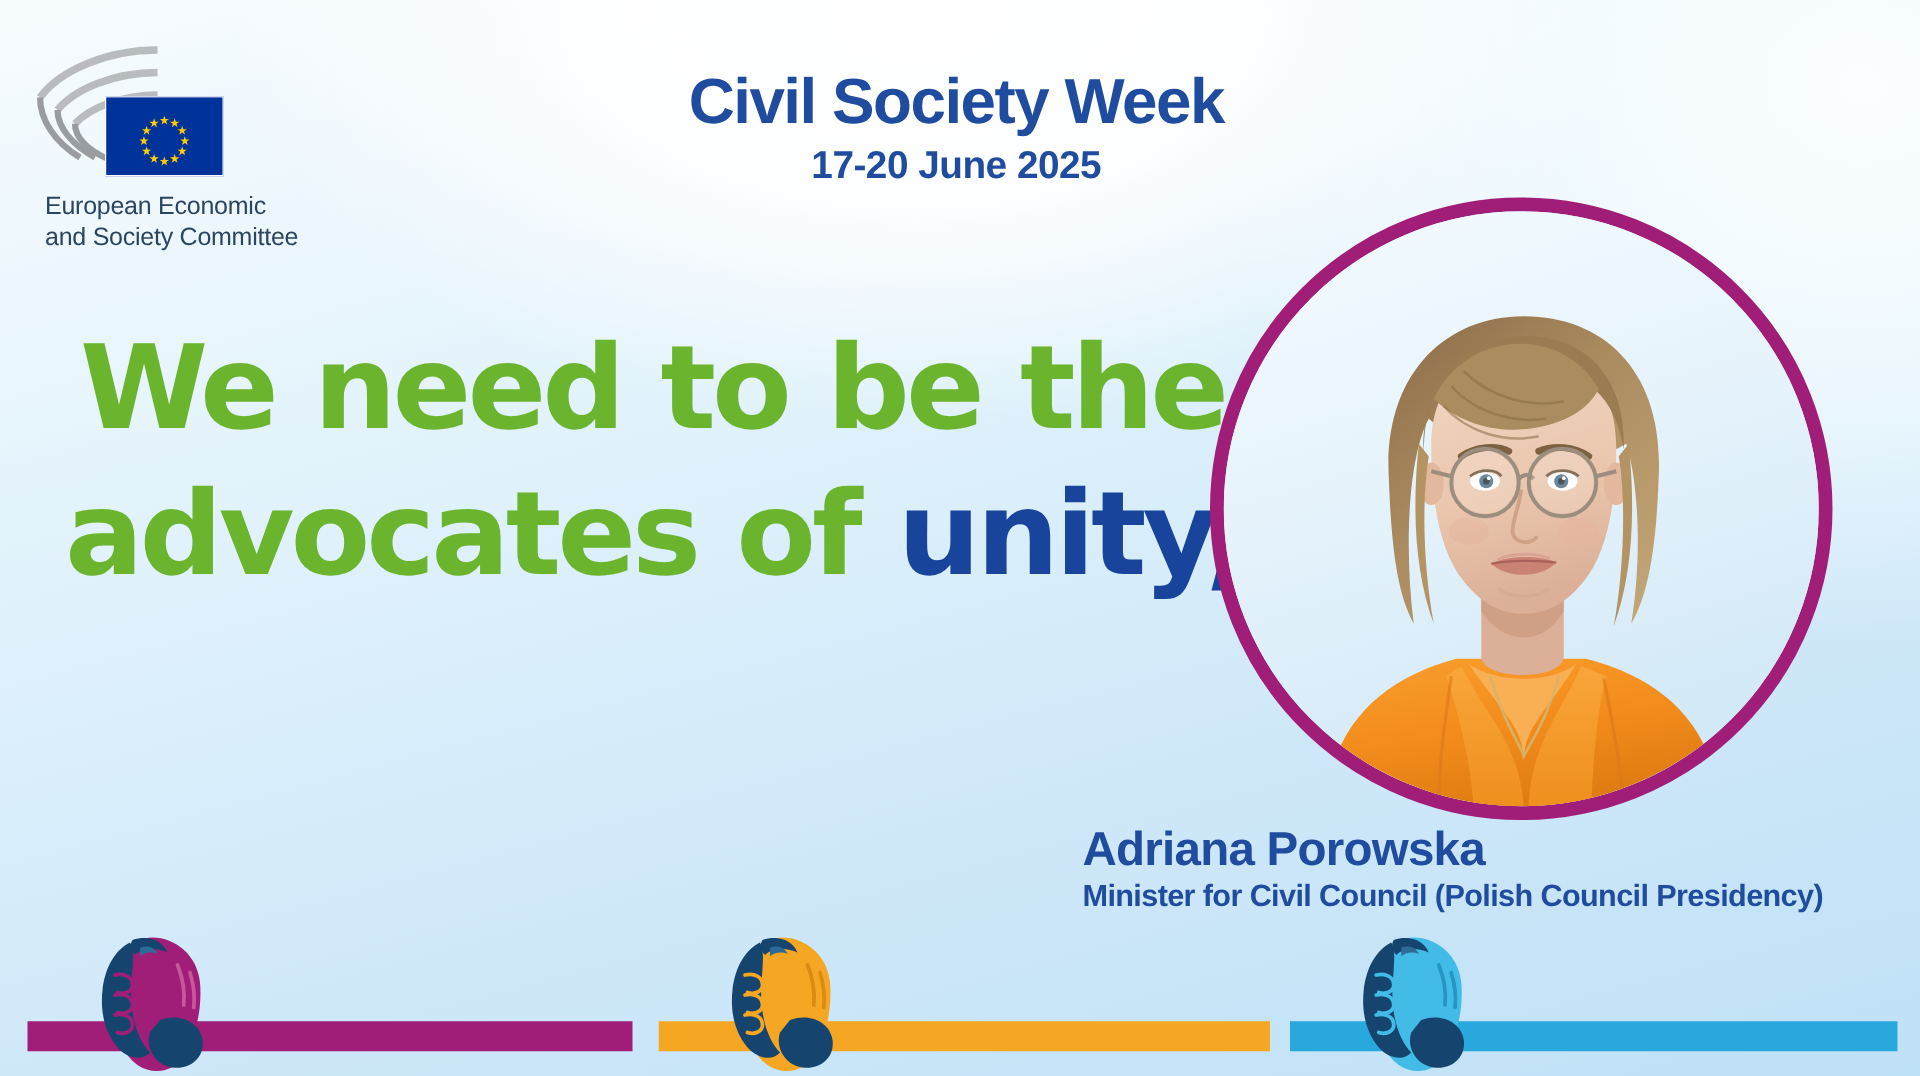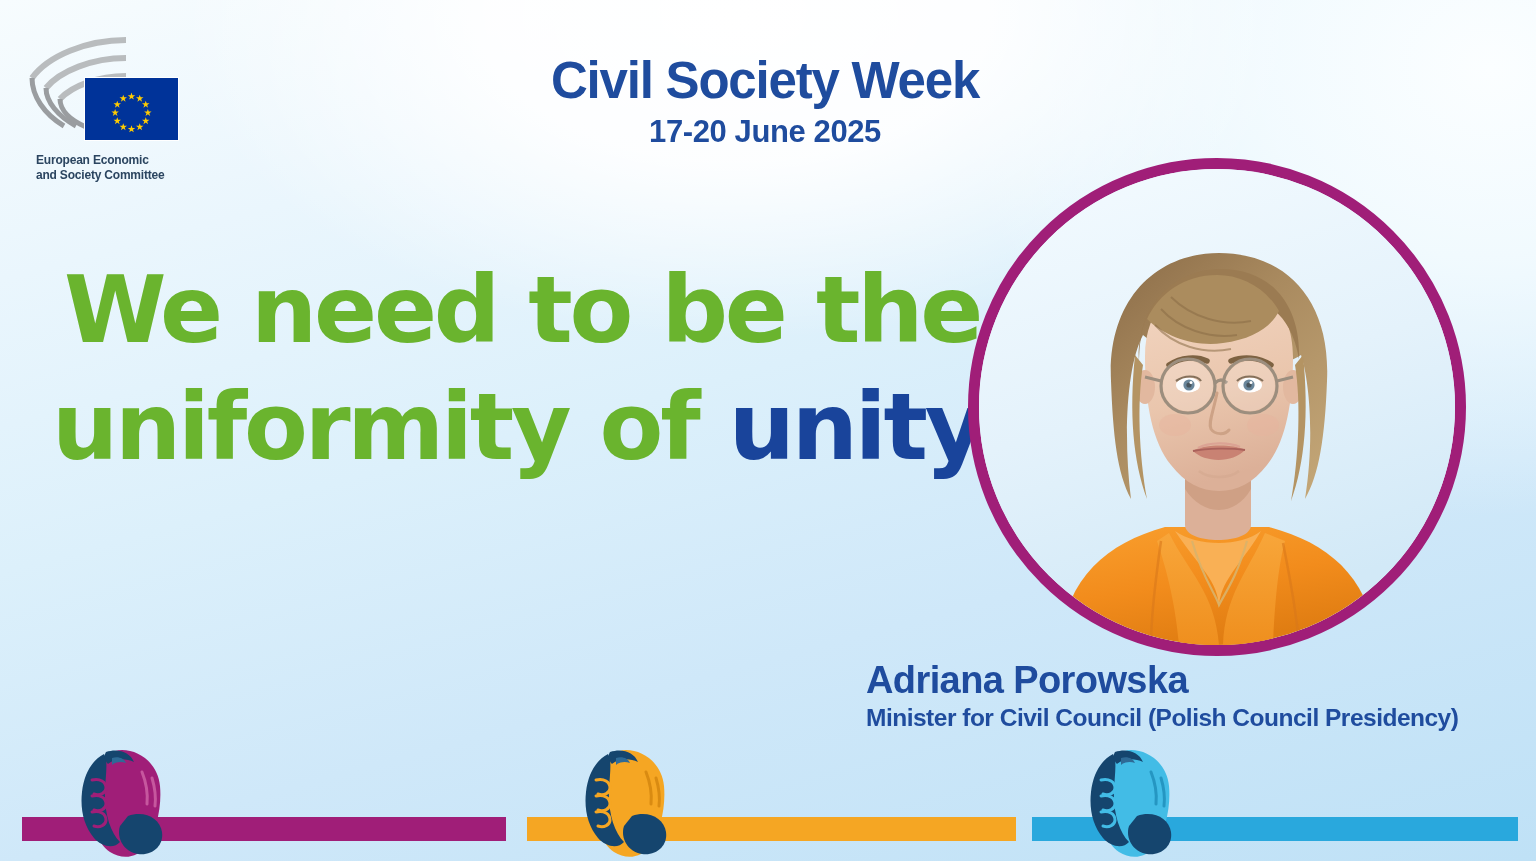--- a/index.html
+++ b/index.html
@@ -24,21 +24,21 @@
   #logo { position:absolute; left:14px; top:26px; width:230px; height:180px; }
   #logo .arcs { position:absolute; left:0; top:0; width:130px; height:108px; }
   #logo .flag {
     position:absolute; left:70px; top:51px; width:95px; height:64px;
     background:#003399; border:1px solid #ffffff;
   }
   #logo .flag svg { display:block; width:100%; height:100%; }
   #logo .logo-text {
     position:absolute; left:22px; top:127px; width:208px;
     font-family:"Liberation Sans", sans-serif;
-    font-size:12px; font-weight:bold; line-height:1.25;
+    font-size:20px; font-weight:normal; line-height:1.25;
     color:#2b4560; letter-spacing:-0.2px;
   }
 
   
   #header { position:absolute; left:260px; top:55px; width:1010px; text-align:center; }
   #event-title {
     font-family:"Liberation Sans", sans-serif;
     font-size:51px; font-weight:bold; color:#1f4c9e;
     letter-spacing:-1.2px; line-height:1.0;
   }
@@ -153,21 +153,21 @@
     </div>
   </div>
 
   <div id="header">
     <div id="event-title">Civil Society Week</div>
     <div id="event-dates">17-20 June 2025</div>
   </div>
 
   <div id="quote">
     <span class="line"><span class="green">We need to be the</span></span>
-    <span class="line"><span class="green">uniformity of </span><span class="blue">unity,</span></span>
+    <span class="line"><span class="green">advocates of </span><span class="blue">unity,</span></span>
   </div>
 
   <div id="portrait-wrap">
     <div id="portrait-ring">
       <div id="portrait-photo">
         <svg viewBox="0 0 476 476" xmlns="http://www.w3.org/2000/svg">
           <defs>
             <linearGradient id="bgg" x1="0" y1="0" x2="0.3" y2="1">
               <stop offset="0%" stop-color="#f4fbff"></stop>
               <stop offset="55%" stop-color="#e4f2fb"></stop>

